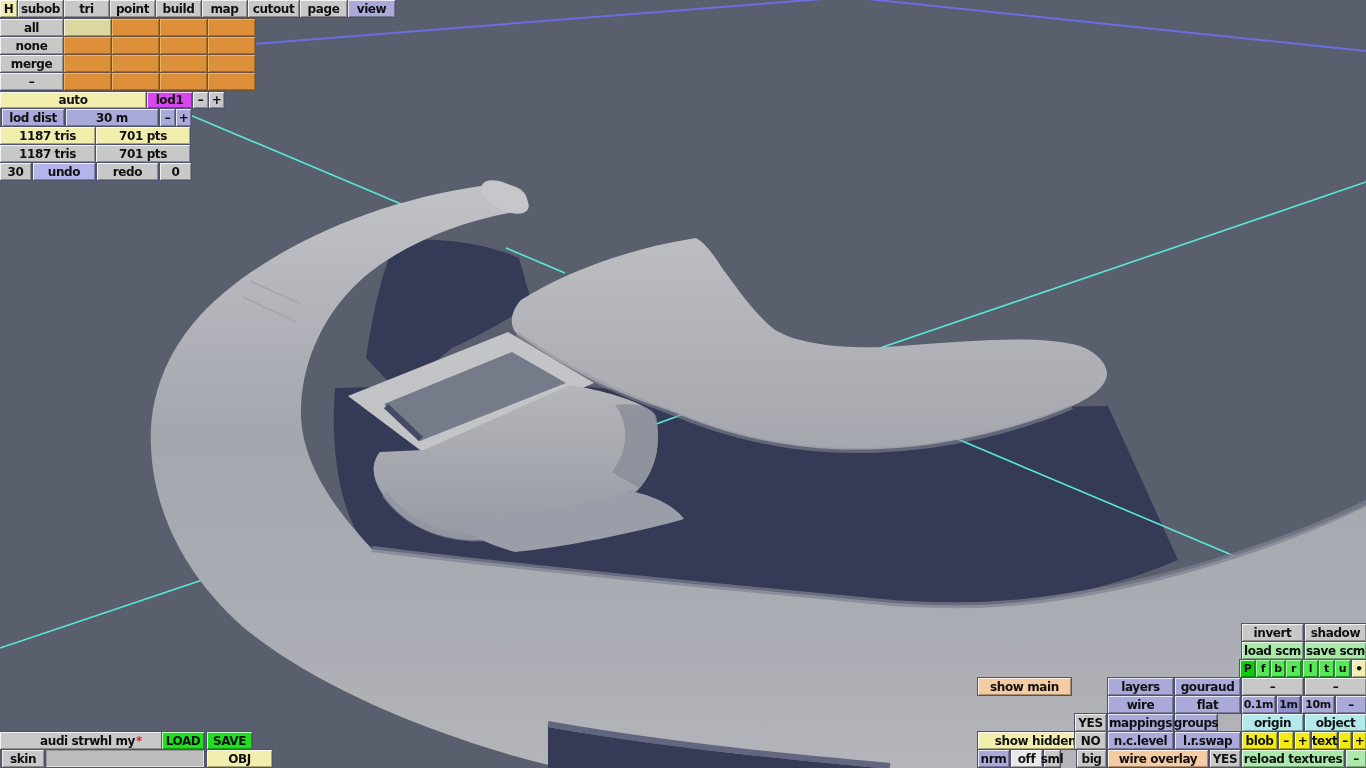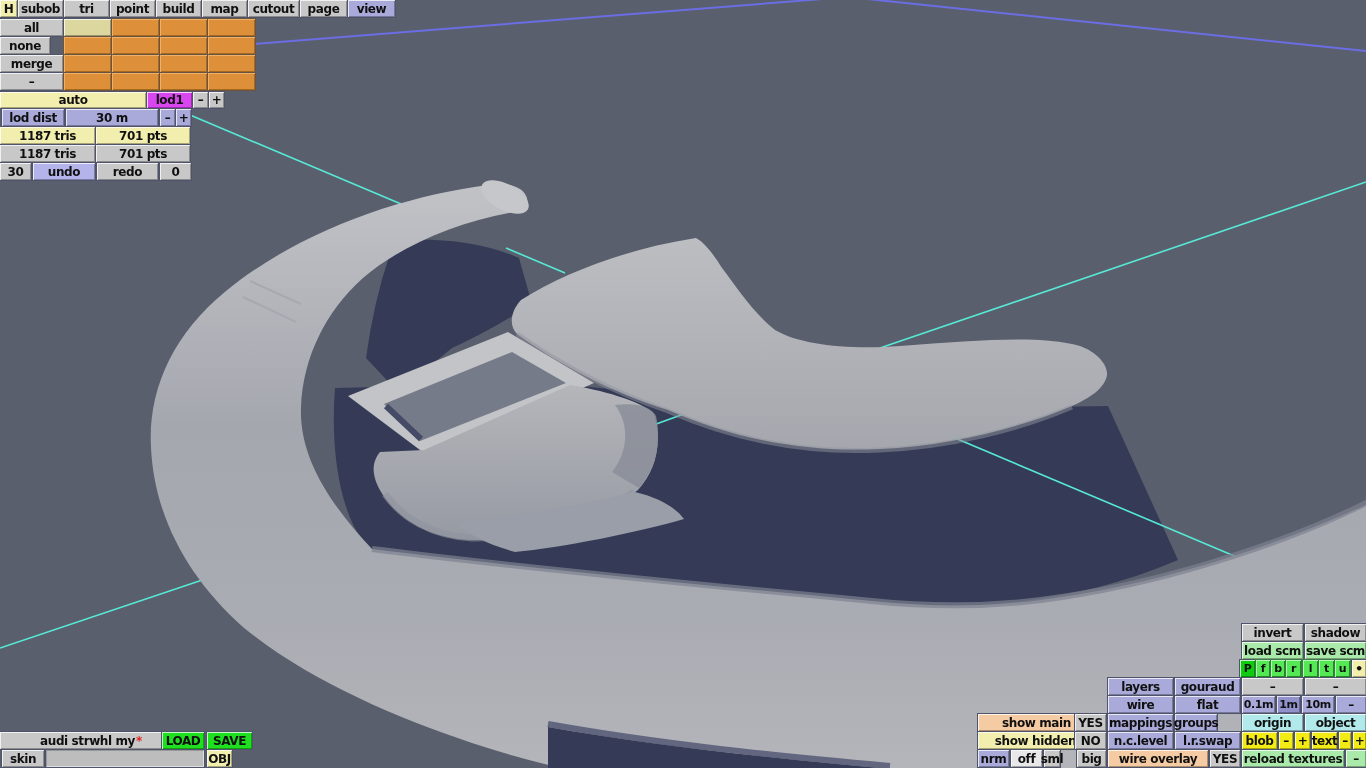--- a/index.html
+++ b/index.html
@@ -118,21 +118,21 @@
     <div class="b gray" style="left:18px;top:0;width:45px">subob</div>
     <div class="b gray" style="left:64px;top:0;width:45px">tri</div>
     <div class="b gray" style="left:110px;top:0;width:45px">point</div>
     <div class="b gray" style="left:156px;top:0;width:45px">build</div>
     <div class="b gray" style="left:202px;top:0;width:45px">map</div>
     <div class="b gray" style="left:248px;top:0;width:51px">cutout</div>
     <div class="b gray" style="left:300px;top:0;width:47px">page</div>
     <div class="b lav" style="left:348px;top:0;width:47px">view</div>
 
     <div class="b gray" style="left:0;top:19px;width:63px">all</div>
-    <div class="b gray" style="left:0;top:37px;width:50px">none</div>
+    <div class="b gray" style="left:0;top:37px;width:63px">none</div>
     <div class="b gray" style="left:0;top:55px;width:63px">merge</div>
     <div class="b gray" style="left:0;top:73px;width:63px">–</div>
 
     <div id="selgrid" style="position:absolute;left:64px;top:19px;width:191px;height:71px">
         <div class="b ylwD" style="left: 0px; top: 0px; width: 47px; height: 17px;"></div>
         <div class="b org" style="left: 48px; top: 0px; width: 47px; height: 17px;"></div>
         <div class="b org" style="left: 96px; top: 0px; width: 47px; height: 17px;"></div>
         <div class="b org" style="left: 144px; top: 0px; width: 47px; height: 17px;"></div>
         <div class="b org" style="left: 0px; top: 18px; width: 47px; height: 17px;"></div>
         <div class="b org" style="left: 48px; top: 18px; width: 47px; height: 17px;"></div>
@@ -172,21 +172,21 @@
   
   <div style="display:contents">
     <div class="b gray" style="left:0;top:732px;width:182px">
       <span>audi strwhl my</span>
         <span class="star">*</span>
     </div>
     <div class="b grn" style="left:162px;top:732px;width:42px">LOAD</div>
     <div class="b grn" style="left:207px;top:732px;width:45px">SAVE</div>
     <div class="b gray" style="left:2px;top:750px;width:42px">skin</div>
     <div class="b fld" style="left:46px;top:750px;width:158px"></div>
-    <div class="b ylw" style="left:207px;top:750px;width:25px">OBJ</div>
+    <div class="b ylw" style="left:207px;top:750px;width:65px">OBJ</div>
   </div>
 
   
   <div style="display:contents">
     <div class="b gray" style="left:1242px;top:624px;width:61px">invert</div>
     <div class="b gray" style="left:1305px;top:624px;width:61px">shadow</div>
 
     <div class="b pgrn" style="left:1242px;top:642px;width:61px">load scm</div>
     <div class="b pgrn" style="left:1305px;top:642px;width:61px">save scm</div>
 
@@ -204,21 +204,21 @@
     <div class="b gray" style="left:1242px;top:678px;width:61px">–</div>
     <div class="b gray" style="left:1305px;top:678px;width:61px">–</div>
 
     <div class="b lav" style="left:1108px;top:696px;width:65px">wire</div>
     <div class="b lav" style="left:1175px;top:696px;width:65px">flat</div>
     <div class="b lav sm" style="left:1242px;top:696px;width:33px">0.1m</div>
     <div class="b lavA sm" style="left:1277px;top:696px;width:23px">1m</div>
     <div class="b lav sm" style="left:1302px;top:696px;width:32px">10m</div>
     <div class="b lav" style="left:1336px;top:696px;width:30px">–</div>
 
-    <div class="b pch" style="left:978px;top:714px;width:117px">show main</div>
+    <div class="b pch" style="left:978px;top:678px;width:93px">show main</div>
     <div class="b gray" style="left:1075px;top:714px;width:31px">YES</div>
     <div class="b lav" style="left:1108px;top:714px;width:65px">mappings</div>
     <div class="b lav" style="left:1175px;top:714px;width:42px">groups</div>
     <div class="b pcyn" style="left:1242px;top:714px;width:61px">origin</div>
     <div class="b pcyn" style="left:1305px;top:714px;width:61px">object</div>
 
     <div class="b ylw" style="left:978px;top:732px;width:115px">show hidden</div>
     <div class="b gray" style="left:1075px;top:732px;width:31px">NO</div>
     <div class="b lav" style="left:1108px;top:732px;width:65px">n.c.level</div>
     <div class="b lav" style="left:1175px;top:732px;width:65px">l.r.swap</div>

